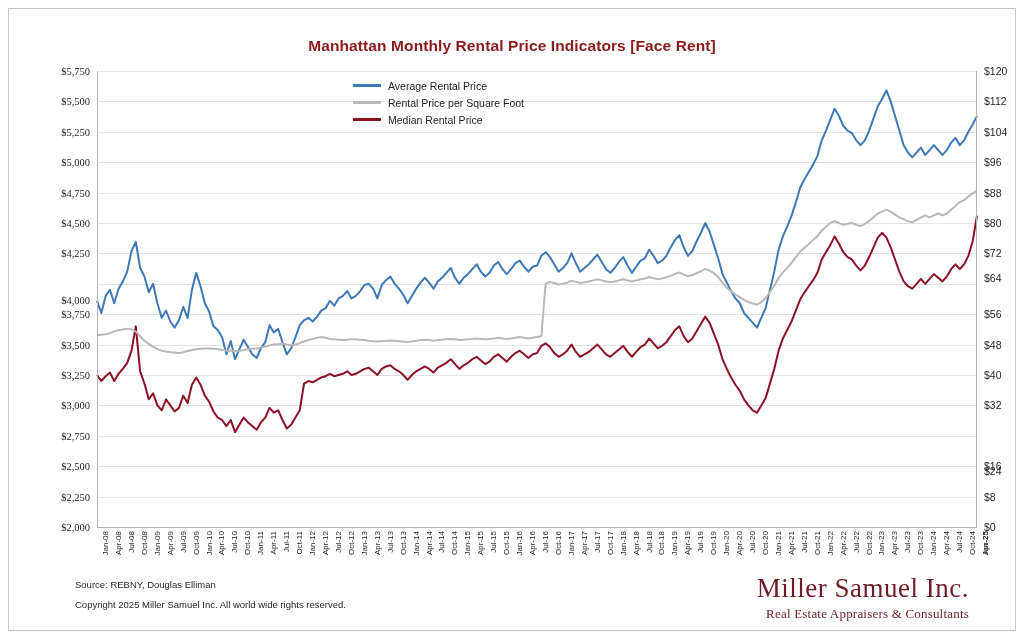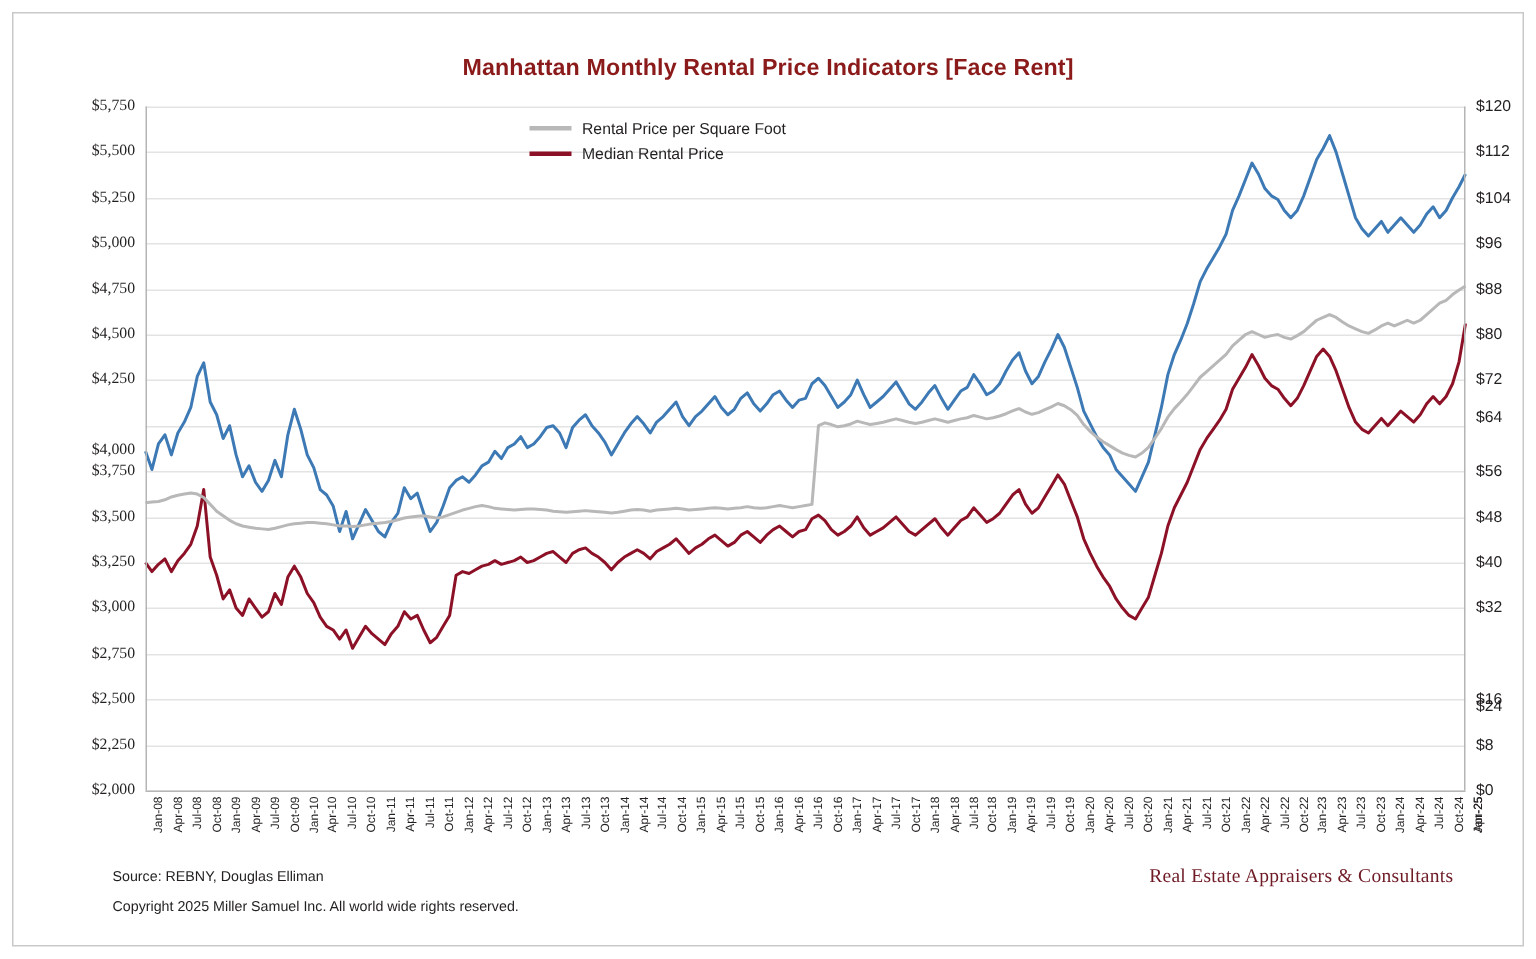--- a/index.html
+++ b/index.html
@@ -281,29 +281,34 @@
         <path d="M0.00,304.00 L4.31,310.08 L8.63,305.22 L12.94,301.57 L17.25,310.08 L21.57,302.78 L25.88,297.92 L30.20,291.84 L34.51,279.68 L38.82,255.36 L43.14,300.35 L47.45,312.51 L51.76,328.32 L56.08,322.24 L60.39,334.40 L64.71,339.26 L69.02,328.32 L73.33,334.40 L77.65,340.48 L81.96,336.83 L86.27,324.67 L90.59,331.97 L94.90,313.73 L99.22,306.43 L103.53,313.73 L107.84,324.67 L112.16,330.75 L116.47,340.48 L120.78,346.56 L125.10,348.99 L129.41,355.07 L133.73,348.99 L138.04,361.15 L142.35,353.86 L146.67,346.56 L150.98,351.42 L155.29,355.07 L159.61,358.72 L163.92,351.42 L168.24,346.56 L172.55,336.83 L176.86,341.70 L181.18,339.26 L185.49,348.99 L189.80,357.50 L194.12,353.86 L198.43,346.56 L202.75,339.26 L207.06,312.51 L211.37,310.08 L215.69,311.30 L220.00,308.86 L224.31,306.43 L228.63,305.22 L232.94,302.78 L237.25,305.22 L241.57,304.00 L245.88,302.78 L250.20,300.35 L254.51,304.00 L258.82,302.78 L263.14,300.35 L267.45,297.92 L271.76,296.70 L276.08,300.35 L280.39,304.00 L284.71,297.92 L289.02,295.49 L293.33,294.27 L297.65,297.92 L301.96,300.35 L306.27,304.00 L310.59,308.86 L314.90,304.00 L319.22,300.35 L323.53,297.92 L327.84,295.49 L332.16,297.92 L336.47,301.57 L340.78,296.70 L345.10,294.27 L349.41,291.84 L353.73,288.19 L358.04,293.06 L362.35,297.92 L366.67,294.27 L370.98,291.84 L375.29,288.19 L379.61,285.76 L383.92,289.41 L388.24,293.06 L392.55,290.62 L396.86,285.76 L401.18,283.33 L405.49,286.98 L409.80,290.62 L414.12,285.76 L418.43,282.11 L422.75,279.68 L427.06,283.33 L431.37,286.98 L435.69,283.33 L440.00,282.11 L444.31,274.82 L448.63,272.38 L452.94,276.03 L457.25,282.11 L461.57,285.76 L465.88,283.33 L470.20,279.68 L474.51,273.60 L478.82,280.90 L483.14,285.76 L487.45,283.33 L491.76,280.90 L496.08,277.25 L500.39,273.60 L504.71,278.46 L509.02,283.33 L513.33,285.76 L517.65,282.11 L521.96,278.46 L526.27,274.82 L530.59,280.90 L534.90,285.76 L539.22,280.90 L543.53,276.03 L547.84,273.60 L552.16,267.52 L556.47,272.38 L560.78,277.25 L565.10,274.82 L569.41,271.17 L573.73,265.09 L578.04,259.01 L582.35,255.36 L586.67,265.09 L590.98,271.17 L595.29,267.52 L599.61,260.22 L603.92,252.93 L608.24,245.63 L612.55,251.71 L616.86,262.66 L621.18,273.60 L625.49,288.19 L629.80,297.92 L634.12,306.43 L638.43,313.73 L642.75,319.81 L647.06,328.32 L651.37,334.40 L655.69,339.26 L660.00,341.70 L664.31,334.40 L668.63,327.10 L672.94,312.51 L677.25,297.92 L681.57,279.68 L685.88,267.52 L690.20,259.01 L694.51,250.50 L698.82,239.55 L703.14,228.61 L707.45,221.31 L711.76,215.23 L716.08,209.15 L720.39,201.86 L724.71,188.48 L729.02,181.18 L733.33,173.89 L737.65,165.38 L741.96,172.67 L746.27,181.18 L750.59,186.05 L754.90,188.48 L759.22,194.56 L763.53,199.42 L767.84,194.56 L772.16,186.05 L776.47,176.32 L780.78,166.59 L785.10,161.73 L789.41,166.59 L793.73,176.32 L798.04,188.48 L802.35,200.64 L806.67,210.37 L810.98,215.23 L815.29,217.66 L819.61,212.80 L823.92,207.94 L828.24,212.80 L832.55,207.94 L836.86,203.07 L841.18,206.72 L845.49,210.37 L849.80,205.50 L854.12,198.21 L858.43,193.34 L862.75,198.21 L867.06,193.34 L871.37,184.83 L875.69,170.24 L880.00,144.70" fill="none" stroke="#8c1127" stroke-width="2" stroke-linejoin="round"></path>
         <path d="M0.00,264.10 L4.31,263.72 L8.63,263.34 L12.94,262.20 L17.25,260.30 L21.57,259.16 L25.88,258.40 L30.20,257.64 L34.51,258.40 L38.82,260.68 L43.14,265.24 L47.45,269.80 L51.76,272.84 L56.08,275.88 L60.39,278.16 L64.71,279.68 L69.02,280.44 L73.33,281.20 L77.65,281.58 L81.96,281.96 L86.27,281.20 L90.59,280.06 L94.90,278.92 L99.22,278.16 L103.53,277.78 L107.84,277.40 L112.16,277.40 L116.47,277.78 L120.78,278.16 L125.10,278.92 L129.41,279.68 L133.73,279.68 L138.04,280.06 L142.35,279.68 L146.67,278.92 L150.98,278.16 L155.29,277.78 L159.61,277.40 L163.92,276.64 L168.24,275.50 L172.55,274.36 L176.86,273.60 L181.18,273.22 L185.49,272.84 L189.80,273.60 L194.12,274.36 L198.43,273.60 L202.75,272.08 L207.06,270.56 L211.37,269.04 L215.69,267.90 L220.00,266.76 L224.31,266.00 L228.63,266.76 L232.94,267.90 L237.25,268.28 L241.57,268.66 L245.88,269.04 L250.20,268.66 L254.51,268.28 L258.82,268.28 L263.14,268.66 L267.45,269.04 L271.76,269.80 L276.08,270.18 L280.39,270.56 L284.71,270.18 L289.02,269.80 L293.33,269.42 L297.65,269.80 L301.96,270.18 L306.27,270.56 L310.59,270.94 L314.90,270.56 L319.22,269.80 L323.53,269.04 L327.84,268.66 L332.16,269.04 L336.47,269.80 L340.78,269.04 L345.10,268.66 L349.41,268.28 L353.73,267.90 L358.04,268.28 L362.35,269.04 L366.67,268.66 L370.98,268.28 L375.29,267.90 L379.61,267.52 L383.92,267.90 L388.24,268.28 L392.55,267.90 L396.86,267.52 L401.18,266.76 L405.49,267.52 L409.80,267.90 L414.12,267.52 L418.43,266.76 L422.75,266.00 L427.06,266.76 L431.37,267.52 L435.69,266.76 L440.00,266.00 L444.31,265.24 L448.63,212.80 L452.94,210.90 L457.25,212.04 L461.57,213.56 L465.88,212.80 L470.20,211.66 L474.51,209.76 L478.82,210.90 L483.14,212.04 L487.45,211.28 L491.76,210.52 L496.08,209.38 L500.39,208.24 L504.71,209.38 L509.02,210.52 L513.33,211.28 L517.65,210.52 L521.96,209.38 L526.27,208.24 L530.59,209.38 L534.90,210.52 L539.22,209.38 L543.53,208.24 L547.84,207.48 L552.16,205.96 L556.47,207.10 L560.78,208.24 L565.10,207.48 L569.41,206.34 L573.73,204.82 L578.04,202.92 L582.35,201.40 L586.67,203.68 L590.98,205.20 L595.29,204.06 L599.61,202.16 L603.92,200.26 L608.24,197.98 L612.55,199.50 L616.86,202.16 L621.18,205.96 L625.49,212.04 L629.80,216.60 L634.12,220.40 L638.43,223.44 L642.75,226.10 L647.06,228.76 L651.37,231.04 L655.69,232.56 L660.00,233.70 L664.31,231.04 L668.63,227.24 L672.94,221.16 L677.25,214.70 L681.57,207.10 L685.88,201.40 L690.20,196.84 L694.51,191.90 L698.82,186.20 L703.14,180.50 L707.45,176.70 L711.76,172.90 L716.08,169.10 L720.39,165.30 L724.71,159.60 L729.02,155.80 L733.33,152.00 L737.65,150.10 L741.96,152.00 L746.27,153.90 L750.59,152.76 L754.90,152.00 L759.22,153.90 L763.53,155.04 L767.84,152.76 L772.16,150.10 L776.47,146.30 L780.78,142.50 L785.10,140.60 L789.41,138.70 L793.73,140.60 L798.04,143.64 L802.35,146.30 L806.67,148.20 L810.98,150.10 L815.29,151.24 L819.61,148.96 L823.92,146.30 L828.24,144.40 L832.55,146.30 L836.86,144.40 L841.18,142.50 L845.49,144.40 L849.80,142.50 L854.12,138.70 L858.43,134.90 L862.75,131.10 L867.06,129.20 L871.37,125.40 L875.69,122.36 L880.00,119.70" fill="none" stroke="#b8b8b8" stroke-width="2" stroke-linejoin="round"></path>
       </svg>
   <div class="axis-border" style="left: 0px; top: 0px; width: 1px; height: 456px;"></div>
       <div class="axis-border" style="left: 879px; top: 0px; width: 1px; height: 456px;"></div>
       <div class="axis-border" style="left: 0px; top: 456px; width: 880px; height: 1px;"></div>
     </div>
 
   <div id="legend">
       <div class="legend-row">
+        <span class="swatch" style="background: rgb(61, 122, 181);"></span>
+        <span>Average Rental Price</span>
+      </div>
+      <div class="legend-row">
         <span class="swatch" style="background: rgb(184, 184, 184);"></span>
         <span>Rental Price per Square Foot</span>
       </div>
       <div class="legend-row">
         <span class="swatch" style="background: rgb(140, 17, 39);"></span>
         <span>Median Rental Price</span>
       </div>
     </div>
 
   <div id="source">Source: REBNY, Douglas Elliman</div>
   <div id="copyright">Copyright 2025 Miller Samuel Inc.  All world wide rights reserved.</div>
 
   <div id="brand">
+    <div class="brand-name">Miller Samuel Inc.</div>
     <div class="brand-sub">Real Estate Appraisers &amp; Consultants</div>
   </div>
 
 </div>
 
 </body></html>

